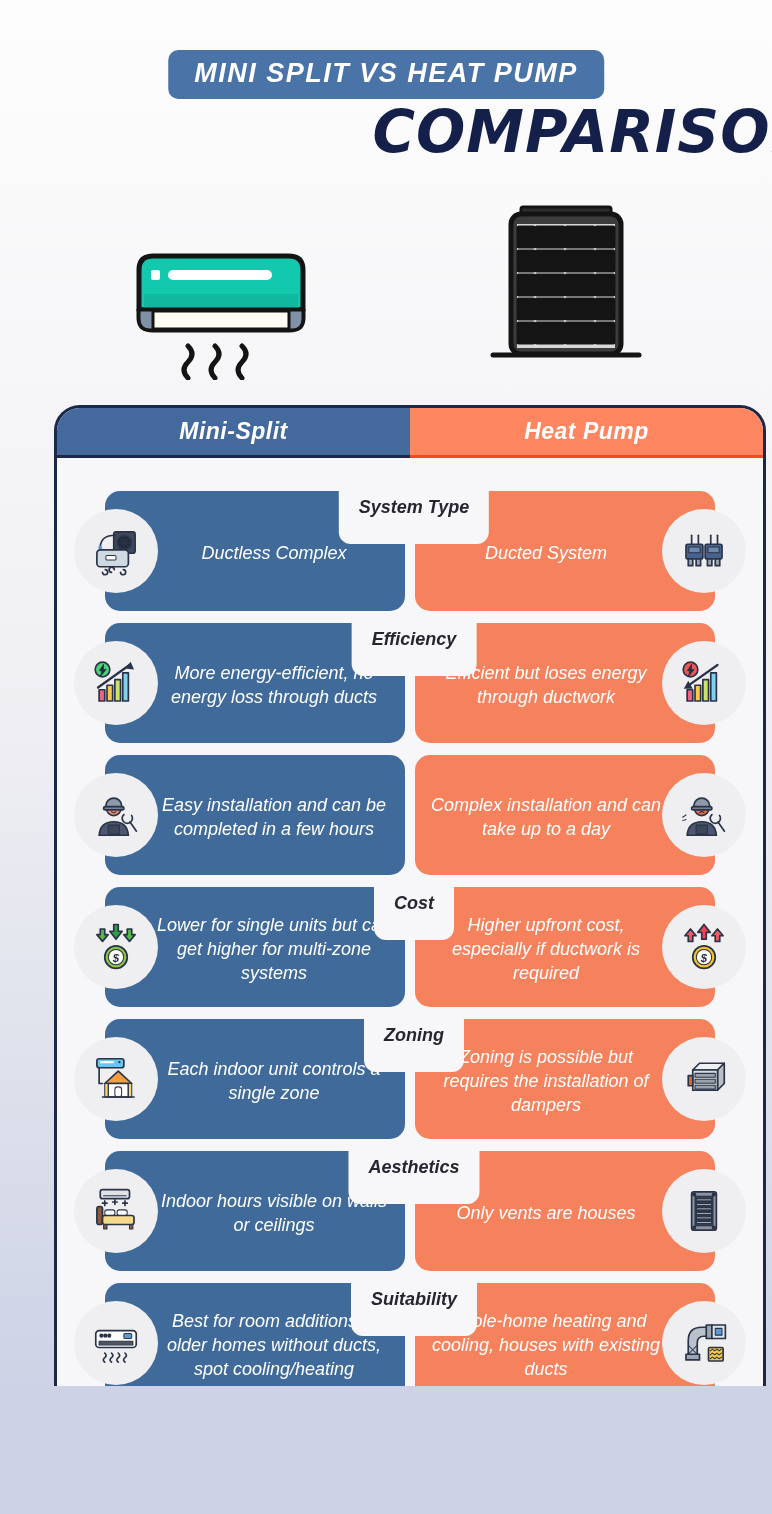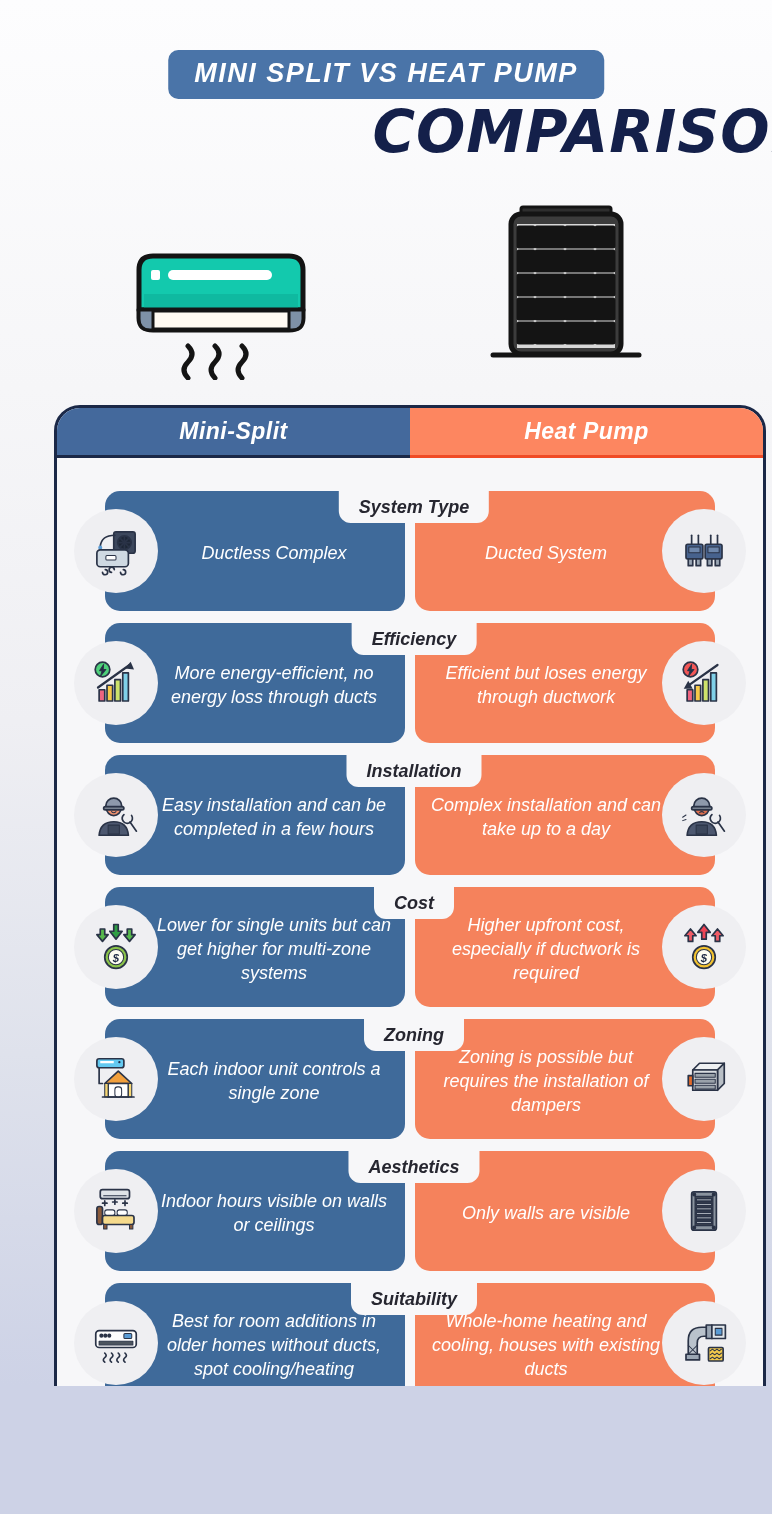--- a/index.html
+++ b/index.html
@@ -20,21 +20,21 @@
   .cmp-table{position:absolute;left:30px;top:405px;width:712px;height:1016px;box-sizing:border-box;
              background:#f7f7f9;border:3px solid #1b2847;border-radius:26px;overflow:hidden;margin-left:24px;}
   .thead{display:flex;height:50px;}
   .th{flex:1;display:flex;align-items:center;justify-content:center;
       color:#fff;font-size:23px;font-weight:bold;letter-spacing:.5px;}
   .th-blue{background:#44699c;border-bottom:3px solid #1b2847;}
   .th-orange{background:#fd8660;border-bottom:3px solid #f04b26;}
   .tbody{padding-top:33px;}
   .row{position:relative;height:120px;margin-bottom:12px;}
   .cat{position:absolute;z-index:3;top:0;left:calc(50% + 4px);transform:translateX(-50%);
-       background:#f7f7f9;padding:6px 20px 5px;border-radius:0 0 12px 12px;
+       background:#f7f7f9;padding:6px 20px 26px;border-radius:0 0 12px 12px;
        font-weight:bold;font-size:18px;color:#262630;white-space:nowrap;}
   .box{position:absolute;top:0;bottom:0;width:300px;border-radius:15px;box-sizing:border-box;
        display:flex;align-items:center;justify-content:center;text-align:center;
        color:#fff;font-size:18px;line-height:1.32;}
   .box-left{left:48px;background:#3f6a9a;padding:16px 12px 10px 50px;}
   .box-right{right:48px;background:#f5825c;padding:16px 50px 10px 12px;}
   .circ{position:absolute;z-index:2;top:18px;width:84px;height:84px;border-radius:50%;
         background:#efeff2;display:flex;align-items:center;justify-content:center;}
   .circ-l{left:17px;}  .circ-r{right:17px;}
   
@@ -192,21 +192,20 @@
         </div>
       </div>
 
       <div class="row">
         <div class="box box-left">
           <span>Easy installation and can be completed in a few hours</span>
           </div>
         <div class="box box-right">
           <span>Complex installation and can take up to a day</span>
           </div>
-        <div class="cat">Installation</div>
         <div class="circ circ-l">
           <svg class="ic" viewBox="0 0 48 48">
             <path d="M9 42 q1 -12 13 -12 q12 0 13 12 z" fill="#4d5870"></path>
             <rect class="thin" x="17" y="33" width="10" height="8" fill="#3c475c"></rect>
             <circle cx="22" cy="18" r="6.5" fill="#ef9270"></circle>
             <path class="thin" d="M20 21 q2 2 4 0" fill="none"></path>
             <circle class="ns" cx="20" cy="17" r=".9" fill="#1e2a45"></circle>
             <circle class="ns" cx="24.5" cy="17" r=".9" fill="#1e2a45"></circle>
             <path d="M15 15.5 a7 6.5 0 0 1 14 0 v1.5 h-14 z" fill="#8e99ab"></path>
             <rect x="13" y="16.5" width="18" height="3" rx="1.5" fill="#77818f"></rect>
@@ -300,21 +299,21 @@
             <rect x="10" y="21" width="4" height="9" fill="#e06a2b"></rect>
           </svg>
         </div>
       </div>
 
       <div class="row">
         <div class="box box-left">
           <span>Indoor hours visible on walls or ceilings</span>
           </div>
         <div class="box box-right">
-          <span>Only walls are visible</span>
+          <span>Only vents are houses</span>
           </div>
         <div class="cat">Aesthetics</div>
         <div class="circ circ-l">
           <svg class="ic" viewBox="0 0 48 48">
             <rect x="10" y="5" width="26" height="8" rx="2" fill="#dfe3e8"></rect>
             <line class="thin" x1="13" y1="10.5" x2="33" y2="10.5"></line>
             <g class="thin">
               <line x1="14" y1="15" x2="14" y2="19"></line>
                 <line x1="12" y1="17" x2="16" y2="17"></line>
               <line x1="23" y1="14" x2="23" y2="18"></line>

